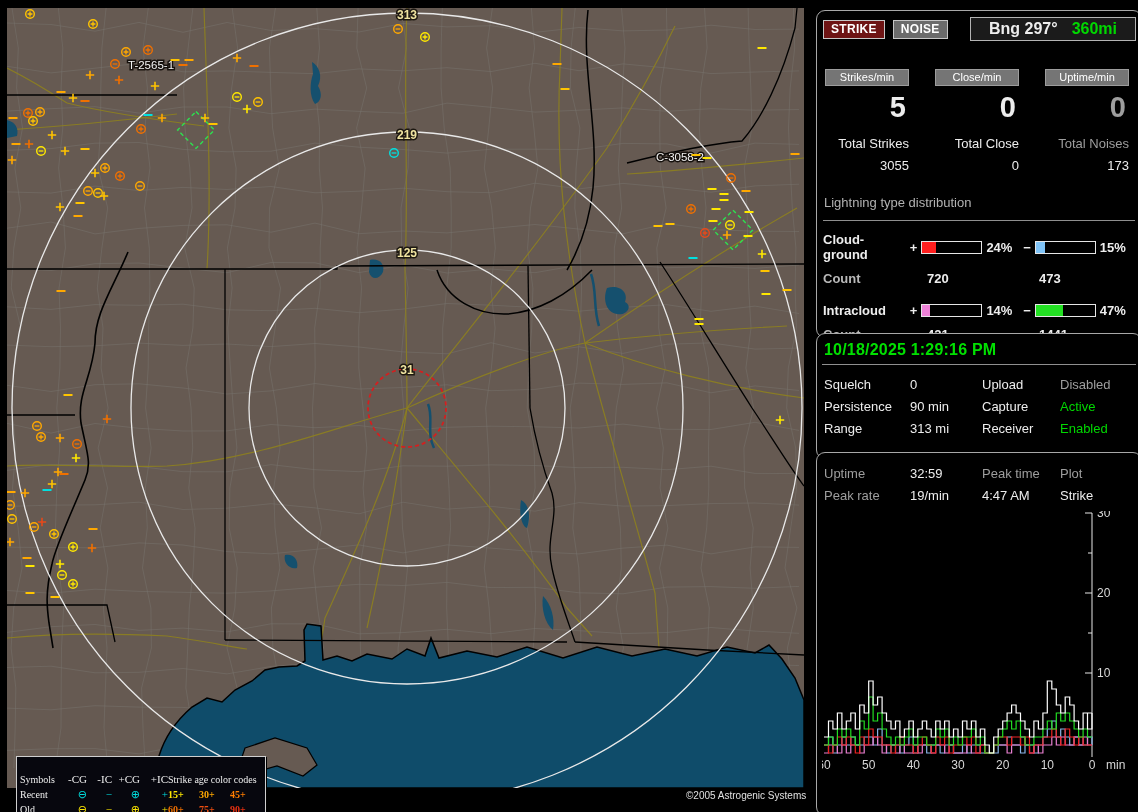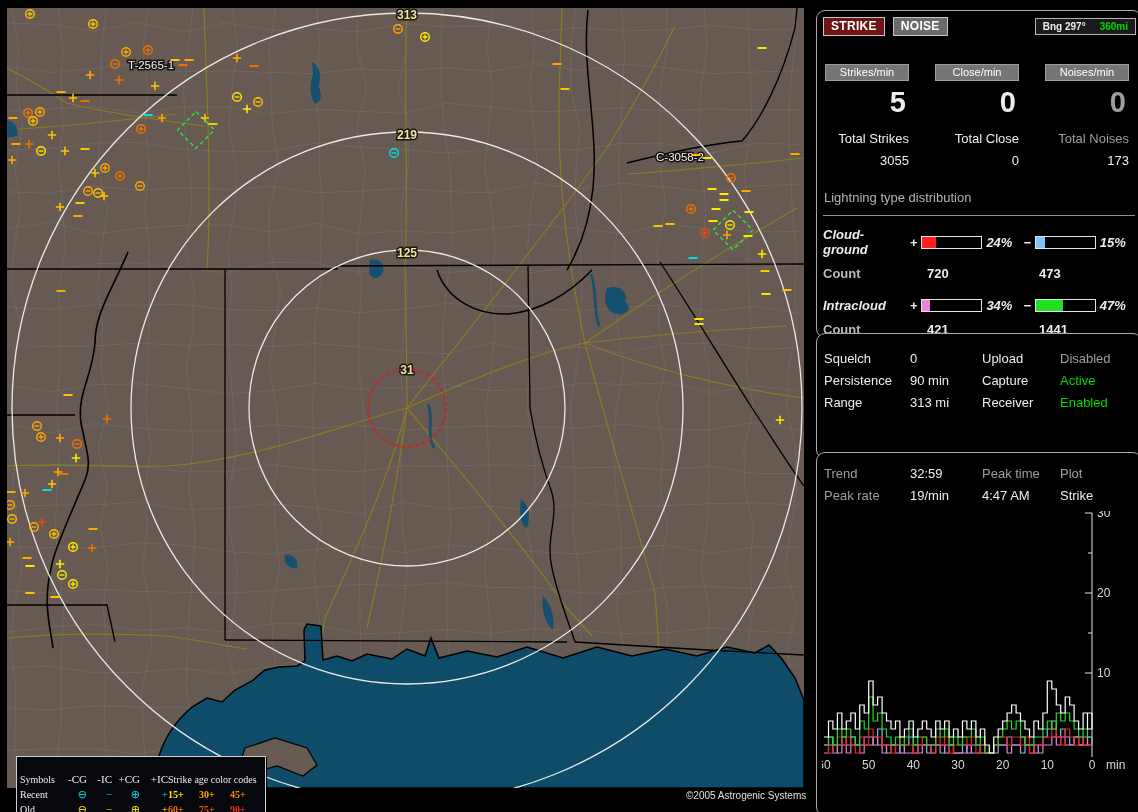--- a/index.html
+++ b/index.html
@@ -21,32 +21,32 @@
     border-radius:9px;color:#ededed;font-size:13px;}
   #panel1{top:10px;height:316px;padding:5px;}
   #panel2{top:333px;height:114px;padding:5px;}
   #panel3{top:452px;height:352px;padding:5px;}
   .btn-row{display:flex;align-items:center;gap:8px;margin:1px 0 0 1px;}
   .tool-btn{font-weight:bold;font-size:12px;color:#fff;border:1px solid #c6c6c6;
     padding:1px 7px 2px;cursor:default;letter-spacing:.3px;}
   .strike-btn{background:#6e1414;}
   .noise-btn{background:#6b6b6b;}
   .bng-box{margin-left:auto;background:#1b1b1b;border:1px solid #b4b4b4;font-weight:bold;
-    font-size:10px;padding:2px 7px;white-space:nowrap;}
+    font-size:16px;padding:2px 18px;white-space:nowrap;}
   .bng-box .rng{color:#00d800;margin-left:14px;}
   .cols{display:grid;grid-template-columns:84px 84px 84px;column-gap:26px;margin:28px 2px 0 3px;}
   .chip{background:#757575;border:1px solid #9d9d9d;color:#fff;font-size:11px;text-align:center;
     padding:1px 0 2px;cursor:default;}
   .rate{font-size:29px;font-weight:bold;text-align:right;padding-right:3px;margin-top:5px;height:36px;}
   .tlabel{font-size:13px;text-align:right;margin-top:9px;white-space:nowrap;}
   .tvalue{font-size:13px;text-align:right;margin-top:7px;}
   .dim{color:#9e9e9e;}
   .green{color:#00d800;}
   .dist-title{color:#b2b2b2;border-bottom:1px solid #8f8f8f;padding:0 0 10px 1px;margin:22px 1px 0 1px;}
-  .dist-row{display:flex;align-items:center;margin:11px 1px 0 1px;font-weight:bold;font-style:italic;}
+  .dist-row{display:flex;align-items:center;margin:11px 1px 0 1px;font-weight:bold;}
   .dist-row .dlabel{width:92px;}
   .dist-row .sign{width:12px;text-align:center;font-weight:bold;}
   .bar{width:64px;height:11px;border:1px solid #e6e6e6;background:#000;margin:0 2px;}
   .bar>div{height:100%;}
   .pct{width:38px;padding-left:2px;}
   .count-row{display:flex;margin:9px 1px 0 1px;font-weight:bold;}
   .count-row .dlabel{width:104px;color:#b9b9b9;}
   .count-row .c1{width:112px;}
   .date-line{color:#00e000;font-weight:bold;font-size:16px;border-bottom:1px solid #8f8f8f;
     padding:2px 0 5px 2px;letter-spacing:.2px;}
@@ -525,21 +525,21 @@
 
   <div class="panel" id="panel1">
     <div class="btn-row">
       <div class="tool-btn strike-btn">STRIKE</div>
       <div class="tool-btn noise-btn">NOISE</div>
       <div class="bng-box"><span>Bng 297°</span><span class="rng">360mi</span></div>
     </div>
     <div class="cols">
       <div class="chip">Strikes/min</div>
       <div class="chip">Close/min</div>
-      <div class="chip">Noises/min</div>
+      <div class="chip">Uptime/min</div>
       <div class="rate">5</div>
       <div class="rate">0</div>
       <div class="rate dim">0</div>
       <div class="tlabel">Total Strikes</div>
       <div class="tlabel">Total Close</div>
       <div class="tlabel dim">Total Noises</div>
       <div class="tvalue">3055</div>
       <div class="tvalue">0</div>
       <div class="tvalue">173</div>
     </div>
@@ -563,54 +563,55 @@
       <div class="c1">720</div>
       <div>473</div>
     </div>
 
     <div class="dist-row" style="margin-top:17px">
       <div class="dlabel">Intracloud</div>
       <div class="sign">+</div>
       <div class="bar">
           <div style="background: rgb(239, 130, 216); width: 14%;"></div>
         </div>
-      <div class="pct">34%</div>
+      <div class="pct">14%</div>
       <div class="sign">−</div>
       <div class="bar">
           <div style="background: rgb(35, 224, 35); width: 47%;"></div>
         </div>
       <div class="pct">47%</div>
     </div>
     <div class="count-row">
       <div class="dlabel">Count</div>
       <div class="c1">421</div>
       <div>1441</div>
     </div>
   </div>
 
   <div class="panel" id="panel2">
+    <div class="date-line">10/18/2025 1:29:16 PM</div>
     <div class="grid4">
       <div>Squelch</div>
       <div>0</div>
       <div>Upload</div>
       <div class="dim">Disabled</div>
       <div>Persistence</div>
       <div>90 min</div>
       <div>Capture</div>
       <div class="green">Active</div>
       <div>Range</div>
       <div>313 mi</div>
       <div>Receiver</div>
       <div class="green">Enabled</div>
     </div>
   </div>
 
   <div class="panel" id="panel3">
     <div class="grid4" style="margin-top:8px">
-      <div class="dim">Trend</div>
+      <div class="dim">Uptime</div>
       <div>32:59</div>
       <div class="dim">Peak time</div>
       <div class="dim">Plot</div>
       <div class="dim">Peak rate</div>
       <div>19/min</div>
       <div>4:47 AM</div>
       <div>Strike</div>
     </div>
     <svg id="trend-svg" width="304" height="262" viewBox="0 0 304 262">
         <rect x="0" y="0" width="304" height="262" fill="#000"></rect>

